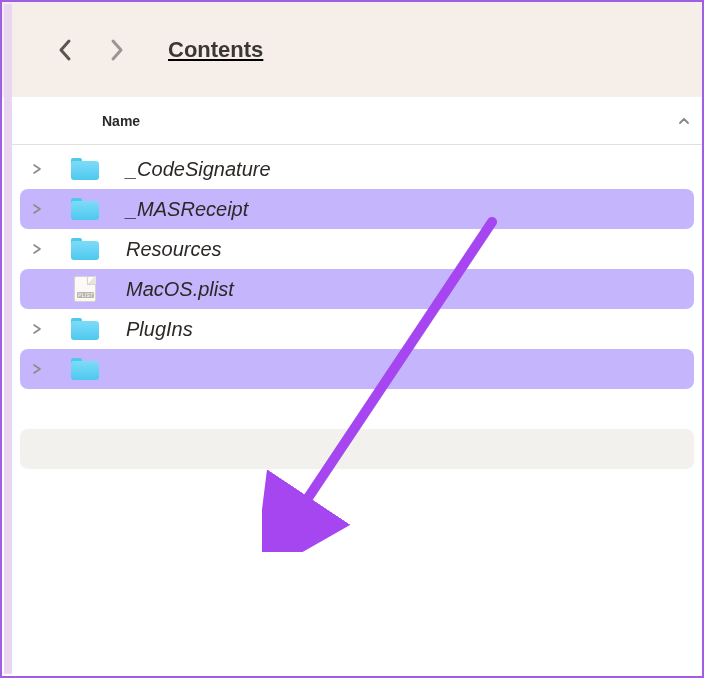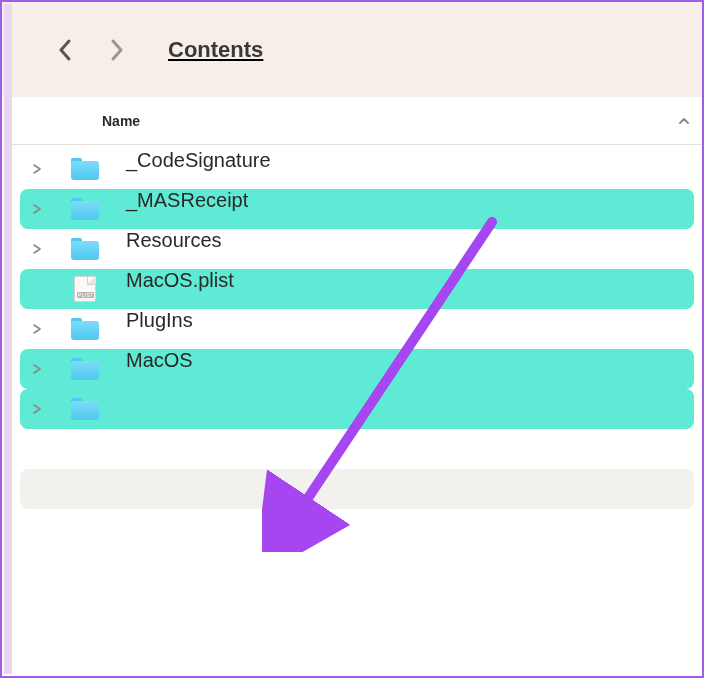--- a/index.html
+++ b/index.html
@@ -63,28 +63,30 @@
       align-items: center;
       justify-content: center;
       color: #8a8580;
     }
     .list {
       margin-left: 10px;
       padding-top: 4px;
     }
     .row {
       display: flex;
+      align-items: center;
       height: 40px;
       border-radius: 8px;
       margin: 0 8px 0 8px;
       padding-left: 8px;
       cursor: pointer;
       gap: 22px;
-    }
-    .row.alt { background: #5eead4; }
+      font-style: italic;
+    }
+    .row.alt { background: #c4b5fd; }
     .chevron-cell {
       width: 18px;
       display: flex; align-items: center; justify-content: center;
       color: #8f8a85;
     }
     .chevron-cell svg { width: 10px; height: 12px; }
     .icon-cell {
       width: 34px;
       display: flex; align-items: center; justify-content: center;
     }
@@ -225,31 +227,20 @@
     <div class="row">
       <div class="chevron-cell">
         <svg viewBox="0 0 10 12">
           <path d="M2 2 L8 6 L2 10" stroke="currentColor" stroke-width="1.6" fill="none" stroke-linecap="round" stroke-linejoin="round"></path>
         </svg>
       </div>
       <div class="icon-cell">
         <div class="folder-icon"></div>
       </div>
       <div class="item-name">PlugIns</div>
-    </div>
-    <div class="row alt">
-      <div class="chevron-cell">
-        <svg viewBox="0 0 10 12">
-          <path d="M2 2 L8 6 L2 10" stroke="currentColor" stroke-width="1.6" fill="none" stroke-linecap="round" stroke-linejoin="round"></path>
-        </svg>
-      </div>
-      <div class="icon-cell">
-        <div class="folder-icon"></div>
-      </div>
-      <div class="item-name">MacOS</div>
     </div>
     <div class="row alt">
       <div class="chevron-cell">
         <svg viewBox="0 0 10 12">
           <path d="M2 2 L8 6 L2 10" stroke="currentColor" stroke-width="1.6" fill="none" stroke-linecap="round" stroke-linejoin="round"></path>
         </svg>
       </div>
       <div class="icon-cell">
         <div class="folder-icon"></div>
       </div>

